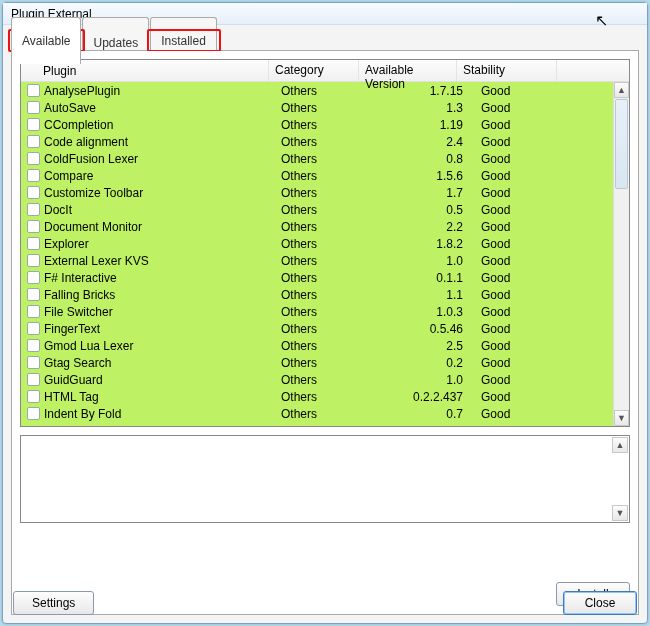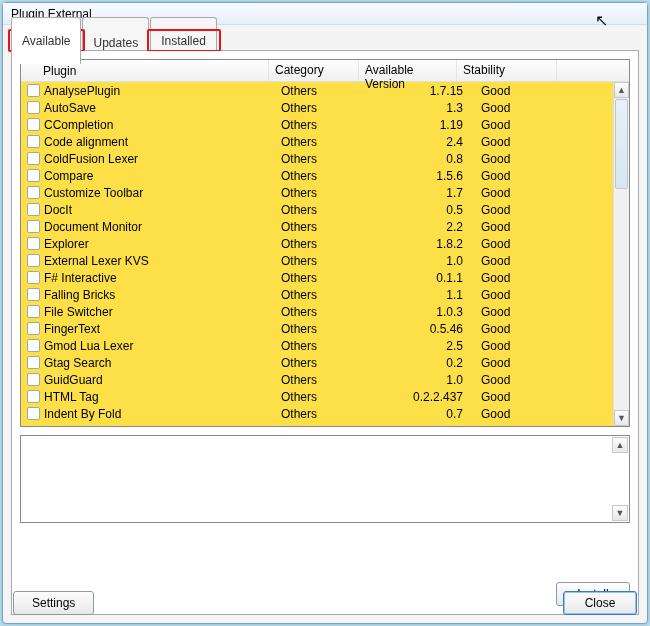--- a/index.html
+++ b/index.html
@@ -30,21 +30,21 @@
   .tab-highlight { position: absolute; top: -3px; left: -3px; right: -3px; bottom: -2px; border: 2px solid #e11; border-radius: 2px; pointer-events: none; }
 
   .panel {
     position: absolute; left: 0; top: 22px; right: 0; bottom: 0;
     background: #fff; border: 1px solid #aaa; border-top: none;
     padding: 8px;
   }
 
   .listwrap {
     position: absolute; left: 8px; top: 8px; right: 8px; height: 368px;
-    border: 1px solid #888; background: #fde047;
+    border: 1px solid #888; background: #bef264;
   }
   .listhead {
     height: 22px; border-bottom: 1px solid #e0e0e0; display: flex;
     background: linear-gradient(#fdfdfd, #f0f0f0);
   }
   .listhead .hcol { padding: 3px 6px; border-right: 1px solid #e4e4e4; color: #000; }
   .listbody { position: absolute; left: 0; top: 22px; bottom: 0; width: 598px; overflow: hidden; }
   .row { height: 17px; display: flex; align-items: center; gap: 6px; }
   .row .cell { padding: 0 6px; white-space: nowrap; overflow: hidden; }
   .col-plugin { width: 248px; display: flex; align-items: center; gap: 4px; }

